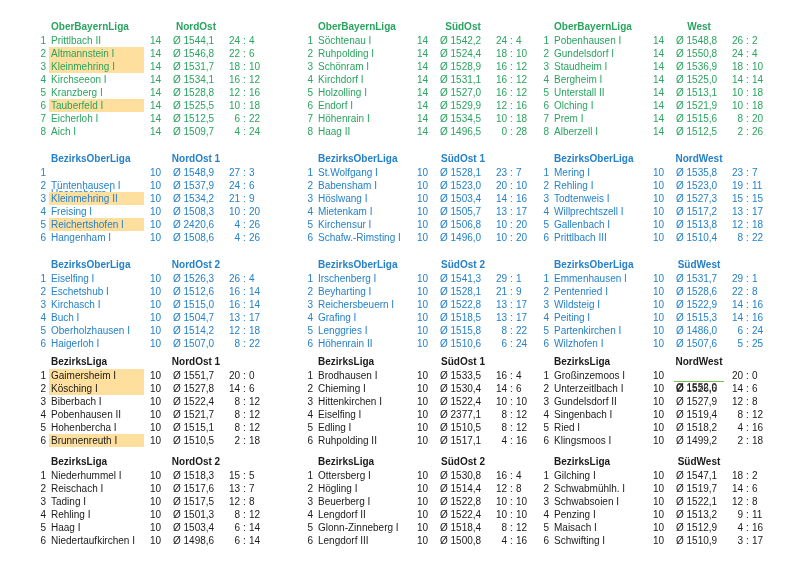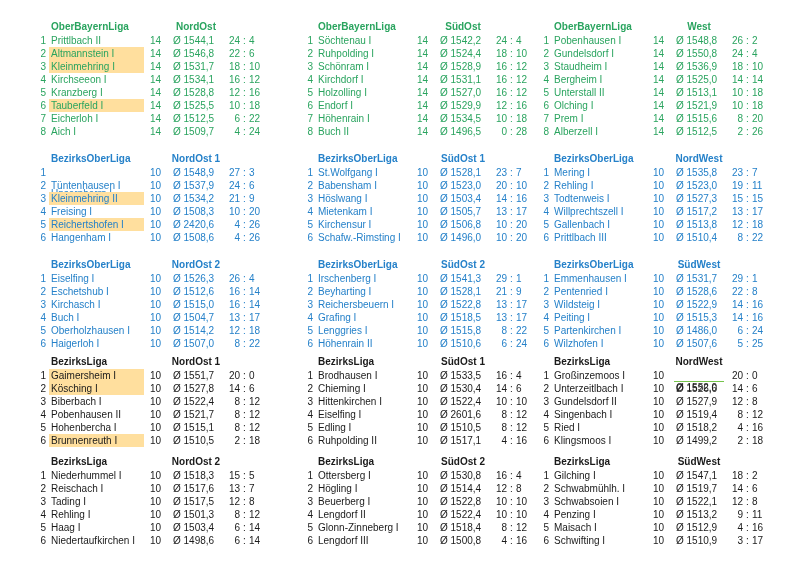--- a/index.html
+++ b/index.html
@@ -517,21 +517,21 @@
             <span class="c-games">14</span>
             <span class="c-avg">Ø 1534,5</span>
             <span class="c-ratio">
               <span class="c-won">10</span>
               <span class="c-sep">:</span>
               <span class="c-lost">18</span>
             </span>
           </div>
           <div class="row">
             <span class="c-rank">8</span>
-            <span class="c-name">Buch II</span>
+            <span class="c-name">Haag II</span>
             <span class="c-games">14</span>
             <span class="c-avg">Ø 1496,5</span>
             <span class="c-ratio">
               <span class="c-won">0</span>
               <span class="c-sep">:</span>
               <span class="c-lost">28</span>
             </span>
           </div>
         </div>
         <div class="section theme-blue">
@@ -719,21 +719,21 @@
             <span class="c-ratio">
               <span class="c-won">10</span>
               <span class="c-sep">:</span>
               <span class="c-lost">10</span>
             </span>
           </div>
           <div class="row">
             <span class="c-rank">4</span>
             <span class="c-name">Eiselfing I</span>
             <span class="c-games">10</span>
-            <span class="c-avg">Ø 2601,6</span>
+            <span class="c-avg">Ø 2377,1</span>
             <span class="c-ratio">
               <span class="c-won">8</span>
               <span class="c-sep">:</span>
               <span class="c-lost">12</span>
             </span>
           </div>
           <div class="row">
             <span class="c-rank">5</span>
             <span class="c-name">Edling I</span>
             <span class="c-games">10</span>

